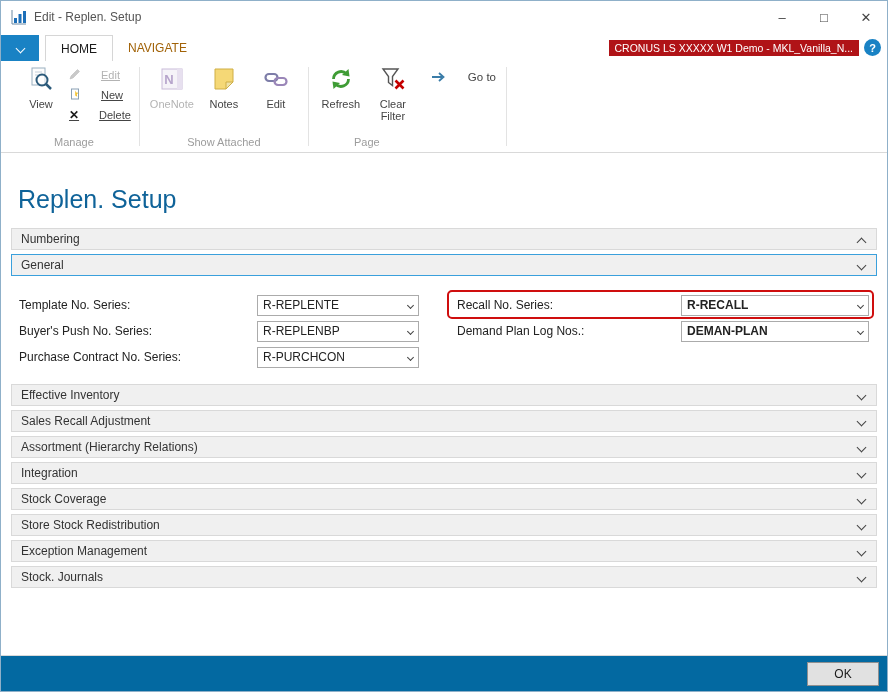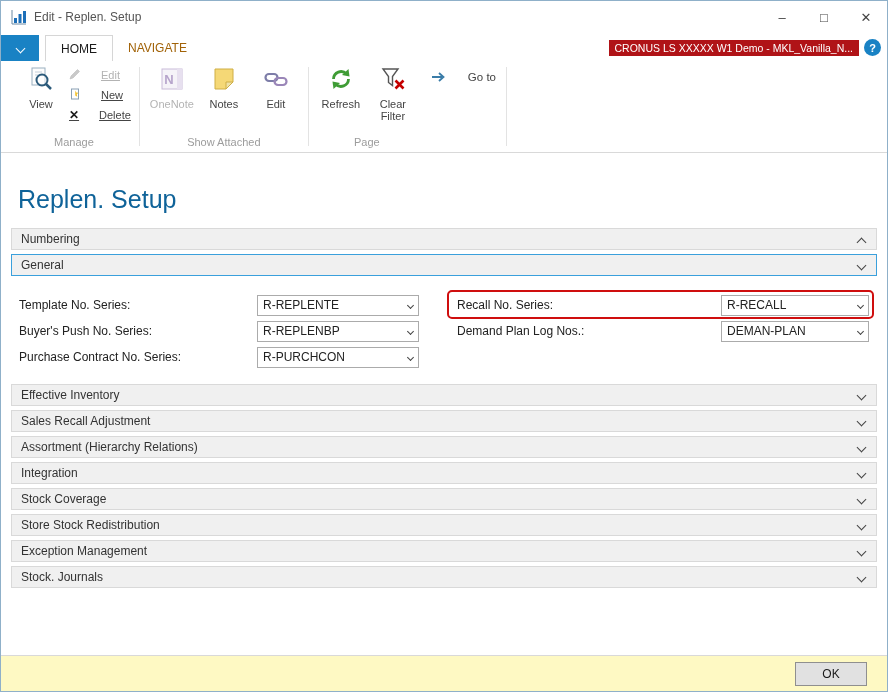--- a/index.html
+++ b/index.html
@@ -62,32 +62,32 @@
 
   
   .num-content { padding:12px 8px 14px 8px; }
   .num-cols { display:flex; }
   .col-left { width:400px; }
   .col-right { flex:1; margin-left:38px; position:relative; }
   .field { height:26px; display:flex; align-items:center; }
   .flabel { flex:1; font-size:12px; color:#222; }
   .combo { width:162px; height:21px; border:1px solid #ababab; background:#fff; display:flex;
            align-items:center; font-size:12px; color:#222; }
-  .col-right .combo { width:148px; }
+  .col-right .combo { width:188px;font-weight:bold; }
   .combo .val { flex:1; padding:0 5px; white-space:nowrap; overflow:hidden; }
   .combo .dd { width:16px; height:100%; display:flex; align-items:center; justify-content:center; }
   .combo .dd .chev { width:5px; height:5px; border-width:1.5px; }
   .hl-wrap { position:relative; }
   .hl-ring { position:absolute; left:-10px; right:-5px; top:-2px; bottom:-1px;
              border:2px solid #cf0e0e; border-radius:5px; pointer-events:none; }
 
   
-  .footer { position:absolute; left:0; right:0; bottom:0; height:36px; background:#fef9c3;
+  .footer { position:absolute; left:0; right:0; bottom:0; height:36px; background:#0369a1;
             border-top:1px solid #d9d9d9; display:flex; align-items:center; justify-content:flex-end;
-            padding-right:20px; }
+            padding-right:8px; }
   .ok-btn { width:72px; height:24px; background:#e1e1e1; border:1px solid #8f8f8f; font-size:12px;
             color:#1a1a1a; display:flex; align-items:center; justify-content:center; }
 
   .xmark { font-size:12px; color:#1a1a1a; font-weight:bold; }
 </style>
 </head>
 <body>
 
 <div class="titlebar">
   <span class="app-icon">

